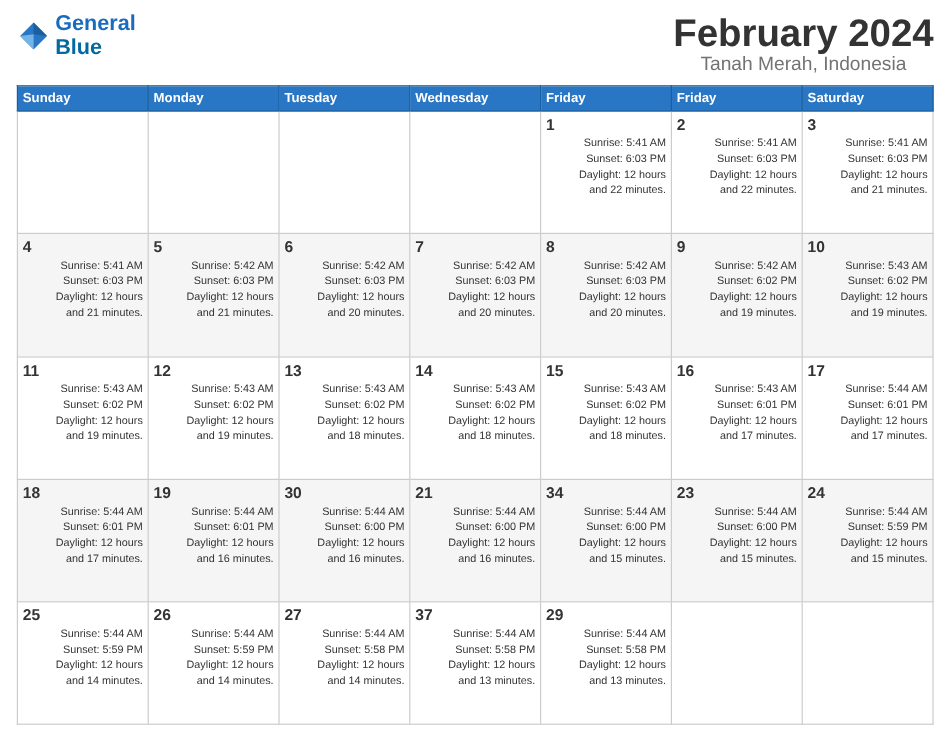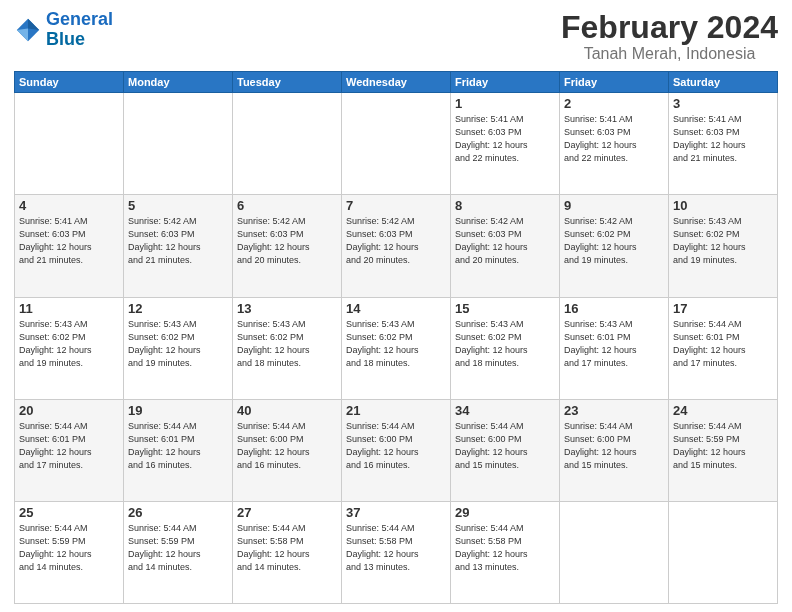--- a/index.html
+++ b/index.html
@@ -86,20 +86,21 @@
       font-size: 13px;
       font-weight: bold;
       color: #333;
       display: block;
       margin-bottom: 2px;
     }
     .day-info {
       font-size: 9px;
       color: #333;
       line-height: 1.45;
+      text-align: right;
     }
     .empty-cell {
       background: #fff !important;
     }
     .calendar tr:nth-child(even) .empty-cell {
       background: #f5f5f5 !important;
     }
   </style>
 </head>
 <body>
@@ -260,35 +261,35 @@
           <td>
             <span class="day-num">17</span>
             <div class="day-info" style="white-space: pre-line;">Sunrise: 5:44 AM
 Sunset: 6:01 PM
 Daylight: 12 hours
 and 17 minutes.</div>
           </td>
         </tr>
         <tr>
           <td>
-            <span class="day-num">20</span>
+            <span class="day-num">18</span>
             <div class="day-info" style="white-space: pre-line;">Sunrise: 5:44 AM
 Sunset: 6:01 PM
 Daylight: 12 hours
 and 17 minutes.</div>
           </td>
           <td>
             <span class="day-num">19</span>
             <div class="day-info" style="white-space: pre-line;">Sunrise: 5:44 AM
 Sunset: 6:01 PM
 Daylight: 12 hours
 and 16 minutes.</div>
           </td>
           <td>
-            <span class="day-num">40</span>
+            <span class="day-num">30</span>
             <div class="day-info" style="white-space: pre-line;">Sunrise: 5:44 AM
 Sunset: 6:00 PM
 Daylight: 12 hours
 and 16 minutes.</div>
           </td>
           <td>
             <span class="day-num">21</span>
             <div class="day-info" style="white-space: pre-line;">Sunrise: 5:44 AM
 Sunset: 6:00 PM
 Daylight: 12 hours

